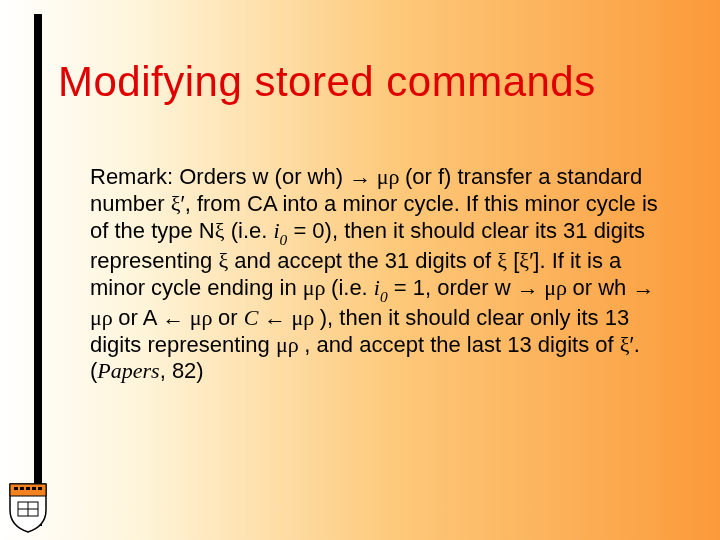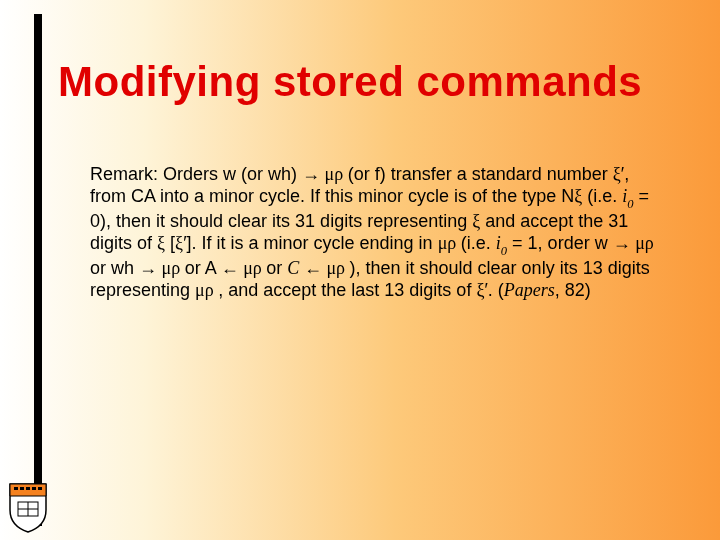--- a/index.html
+++ b/index.html
@@ -24,31 +24,31 @@
     width: 8px;
     height: 512px;
     background: #000;
   }
   .title {
     position: absolute;
     left: 58px;
     top: 60px;
     width: 640px;
     font-size: 42px;
-    font-weight: bold;
+    font-weight: normal;
     color: #e00000;
     line-height: 1.05;
     letter-spacing: 0.5px;
   }
   .body {
     position: absolute;
     left: 90px;
     top: 164px;
     width: 570px;
-    font-size: 18px;
+    font-size: 22px;
     line-height: 1.22;
     color: #000;
   }
   .sym { font-family: "Symbol", "Times New Roman", serif; }
   .ital { font-style: italic; font-family: "Times New Roman", serif; }
   .sub { font-size: 0.7em; vertical-align: sub; position: relative; top: 0.1em; }
   .crest {
     position: absolute;
     left: 6px;
     bottom: 6px;

